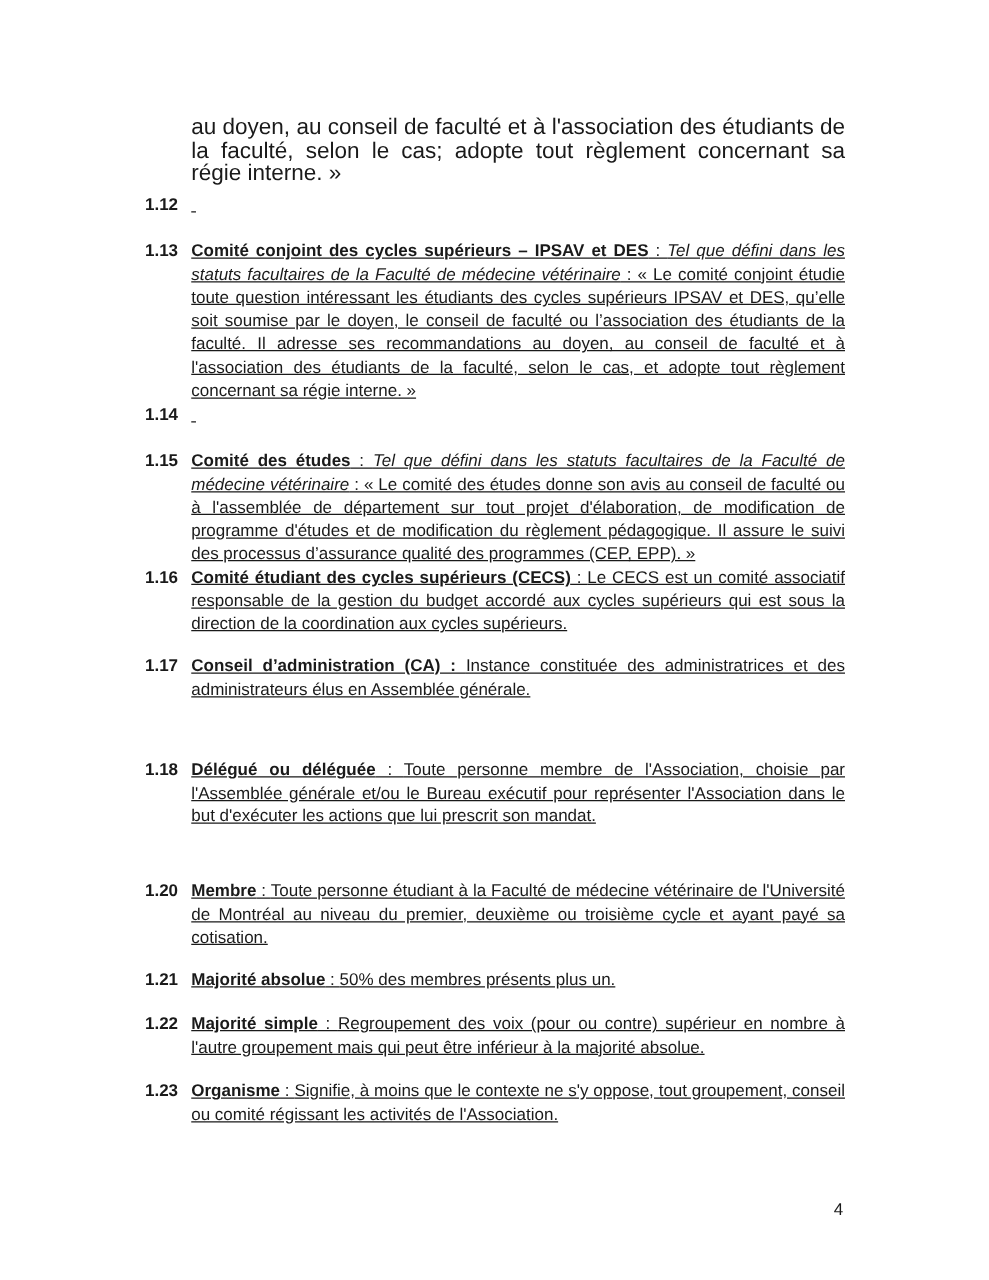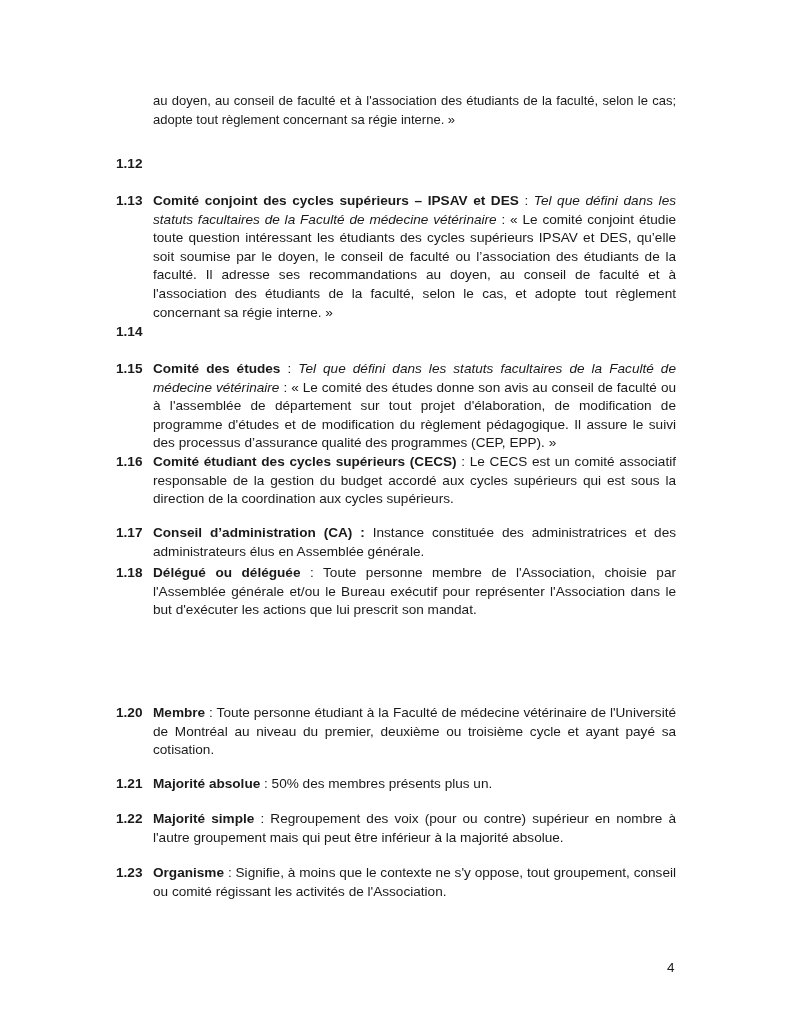--- a/index.html
+++ b/index.html
@@ -9,27 +9,27 @@
     }
     .page { position: absolute; left: 0; top: 0; width: 791px; height: 1024px; }
     .item {
       position: absolute; left: 116px; width: 560px;
       font-size: 13.6px; line-height: 18.6px; margin-top: 24px;
     }
     .num {
       position: absolute; left: 0; top: 0; font-weight: bold;
     }
     .body {
-      margin-left: 37px; text-align: justify;
+      margin-left: 37px; text-align: justify; text-decoration: underline;
     }
     .term { font-weight: bold; }
     .ital { font-style: italic; }
     .cont {
       position: absolute; left: 153px; width: 523px; top: 92px;
-      font-size: 13px; line-height: 18.6px; text-align: justify;
+      font-size: 18px; line-height: 18.6px; text-align: justify;
     }
     .pagenum {
       position: absolute; left: 667px; top: 960px; font-size: 13.6px;
     }
   </style>
 </head>
 <body>
 
 <div class="page">
 
@@ -58,21 +58,21 @@
   <div class="item" style="top:429px">
     <span class="num">1.16</span>
     <div class="body"><span class="term">Comité étudiant des cycles supérieurs (CECS)</span><span> : </span><span>Le CECS est un comité associatif responsable de la gestion du budget accordé aux cycles supérieurs qui est sous la direction de la coordination aux cycles supérieurs.</span></div>
   </div>
 
   <div class="item" style="top:500px">
     <span class="num">1.17</span>
     <div class="body"><span class="term">Conseil d’administration (CA) :</span><span> </span><span>Instance constituée des administratrices et des administrateurs élus en Assemblée générale.</span></div>
   </div>
 
-  <div class="item" style="top:540px">
+  <div class="item" style="top:583px">
     <span class="num">1.18</span>
     <div class="body"><span class="term">Délégué ou déléguée</span><span> : </span><span>Toute personne membre de l'Association, choisie par l'Assemblée générale et/ou le Bureau exécutif pour représenter l'Association dans le but d'exécuter les actions que lui prescrit son mandat.</span></div>
   </div>
 
 
   <div class="item" style="top:680px">
     <span class="num">1.20</span>
     <div class="body"><span class="term">Membre</span><span> : </span><span>Toute personne étudiant à la Faculté de médecine vétérinaire de l'Université de Montréal au niveau du premier, deuxième ou troisième cycle et ayant payé sa cotisation.</span></div>
   </div>
 

